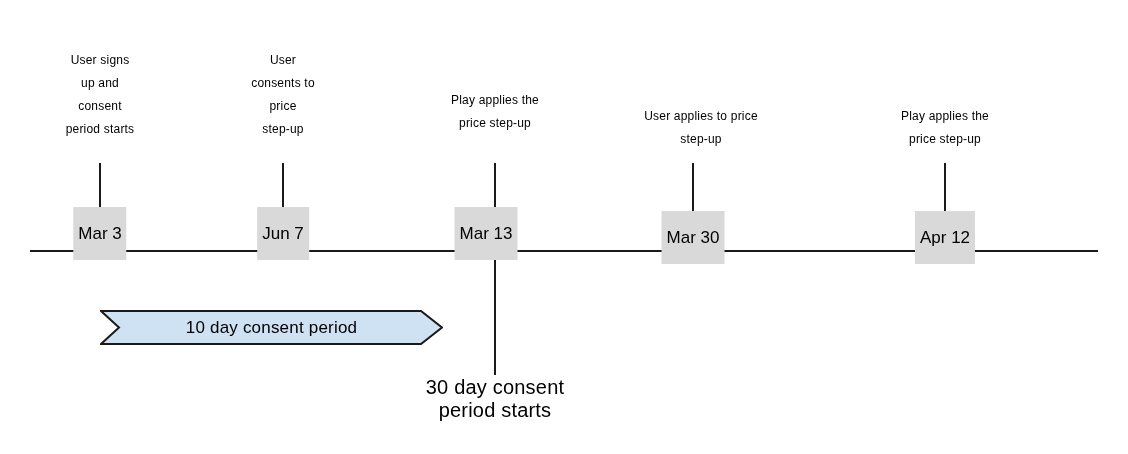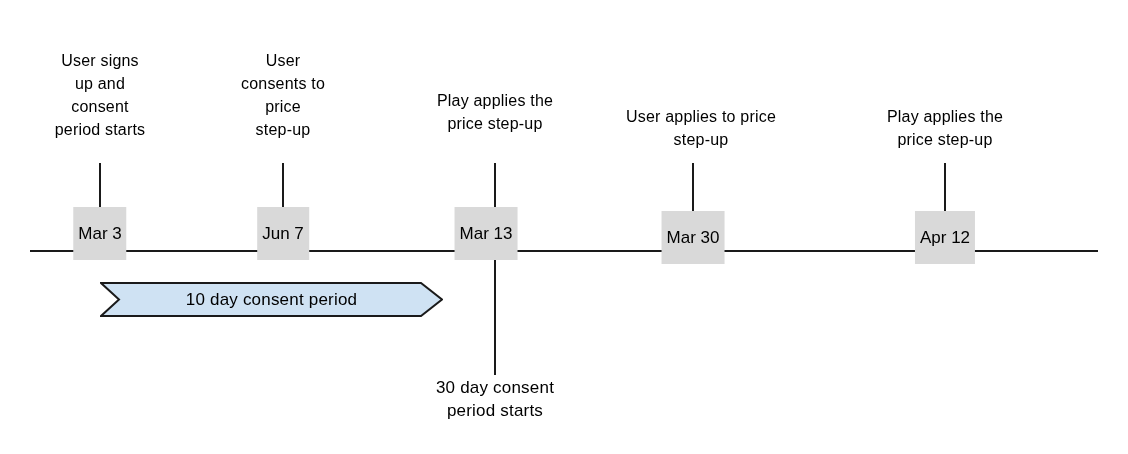--- a/index.html
+++ b/index.html
@@ -14,21 +14,21 @@
     background: var(--background, #ffffff);
     font-family: "Liberation Sans", sans-serif;
     color: var(--text, #000000);
     overflow: hidden;
   }
   .event-label {
     position: absolute;
     transform: translateX(-50%);
     text-align: center;
     white-space: pre-line;
-    font-size: 16px;
+    font-size: 12px;
     line-height: 23px;
     letter-spacing: 0.2px;
   }
   .tick {
     position: absolute;
     width: 2px;
     background: var(--line, #1a1a1a);
   }
   .axis {
     position: absolute;
@@ -44,20 +44,21 @@
     background: var(--date-bg, #d9d9d9);
     font-size: 17px;
     line-height: 21px;
     padding: 16px 5px;
     white-space: nowrap;
   }
   .banner {
     position: absolute;
     width: 343px;
     height: 35px;
+    margin-top: 28px;
   }
   .banner svg {
     position: absolute;
     left: 0;
     top: 0;
     display: block;
   }
   .banner .banner-label {
     position: absolute;
     left: 0;
@@ -68,21 +69,21 @@
     align-items: center;
     justify-content: center;
     font-size: 17px;
     letter-spacing: 0.2px;
   }
   .note {
     position: absolute;
     transform: translateX(-50%);
     text-align: center;
     white-space: pre-line;
-    font-size: 17px;
+    font-size: 20px;
     line-height: 23px;
     letter-spacing: 0.2px;
   }
   .banner-shape-fill {
     fill: var(--banner-fill, #cfe2f3);
     stroke: var(--banner-border, #1a1a1a);
     stroke-width: 2;
     stroke-linejoin: miter;
   }
 </style>

